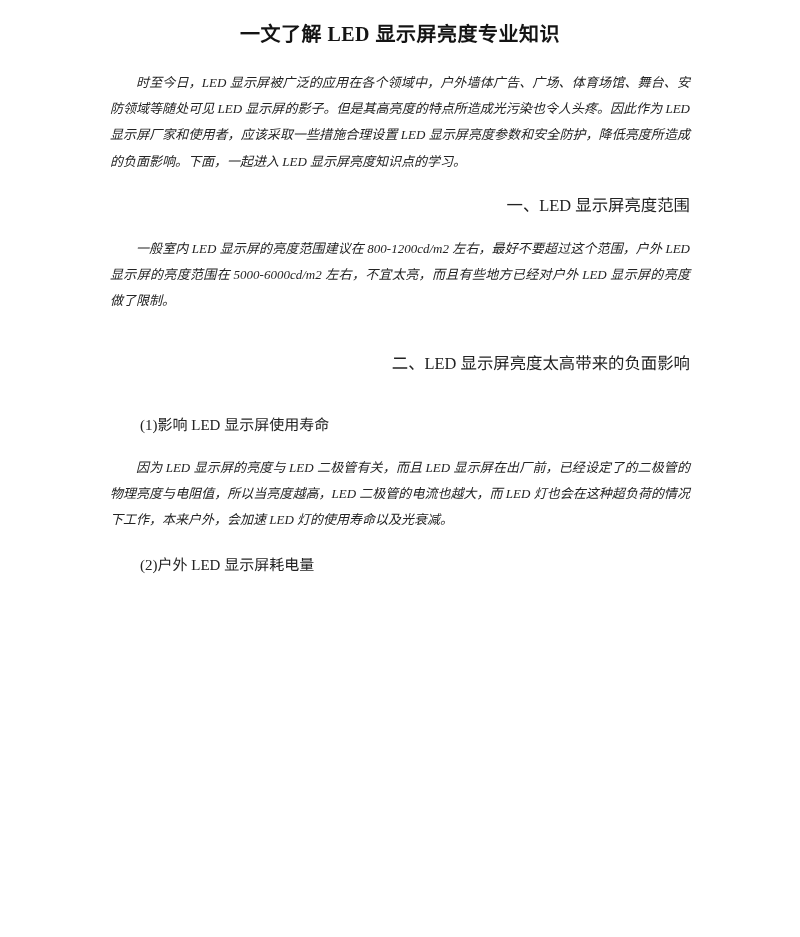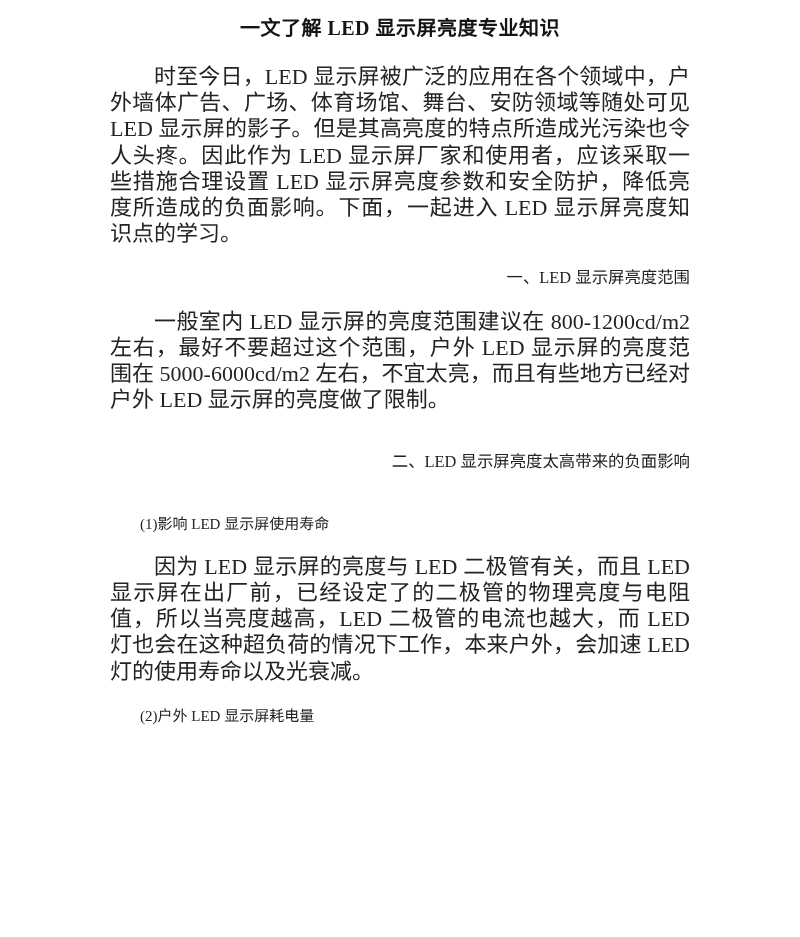--- a/index.html
+++ b/index.html
@@ -33,34 +33,35 @@
     width: 580px;
   }
 
   .doc-title {
     font-size: 20px;
     font-weight: bold;
     text-align: center;
     letter-spacing: 0.5px;
     line-height: 28px;
     margin: 0;
-    padding-top: 14px;
+    padding-top: 20px;
     color: #141414;
     white-space: nowrap;
   }
 
   .para {
-    font-size: 22px;
+    font-size: 13px;
     line-height: 26.2px;
     text-align: justify;
     text-justify: inter-ideograph;
     text-indent: 2em;
     margin: 0;
     color: #232323;
     word-break: break-all;
+    font-style: italic;
   }
 
   .heading {
     font-size: 16.4px;
     line-height: 26.2px;
     text-indent: 2em;
     margin: 0;
     color: #232323;
     text-align: right;
   }

